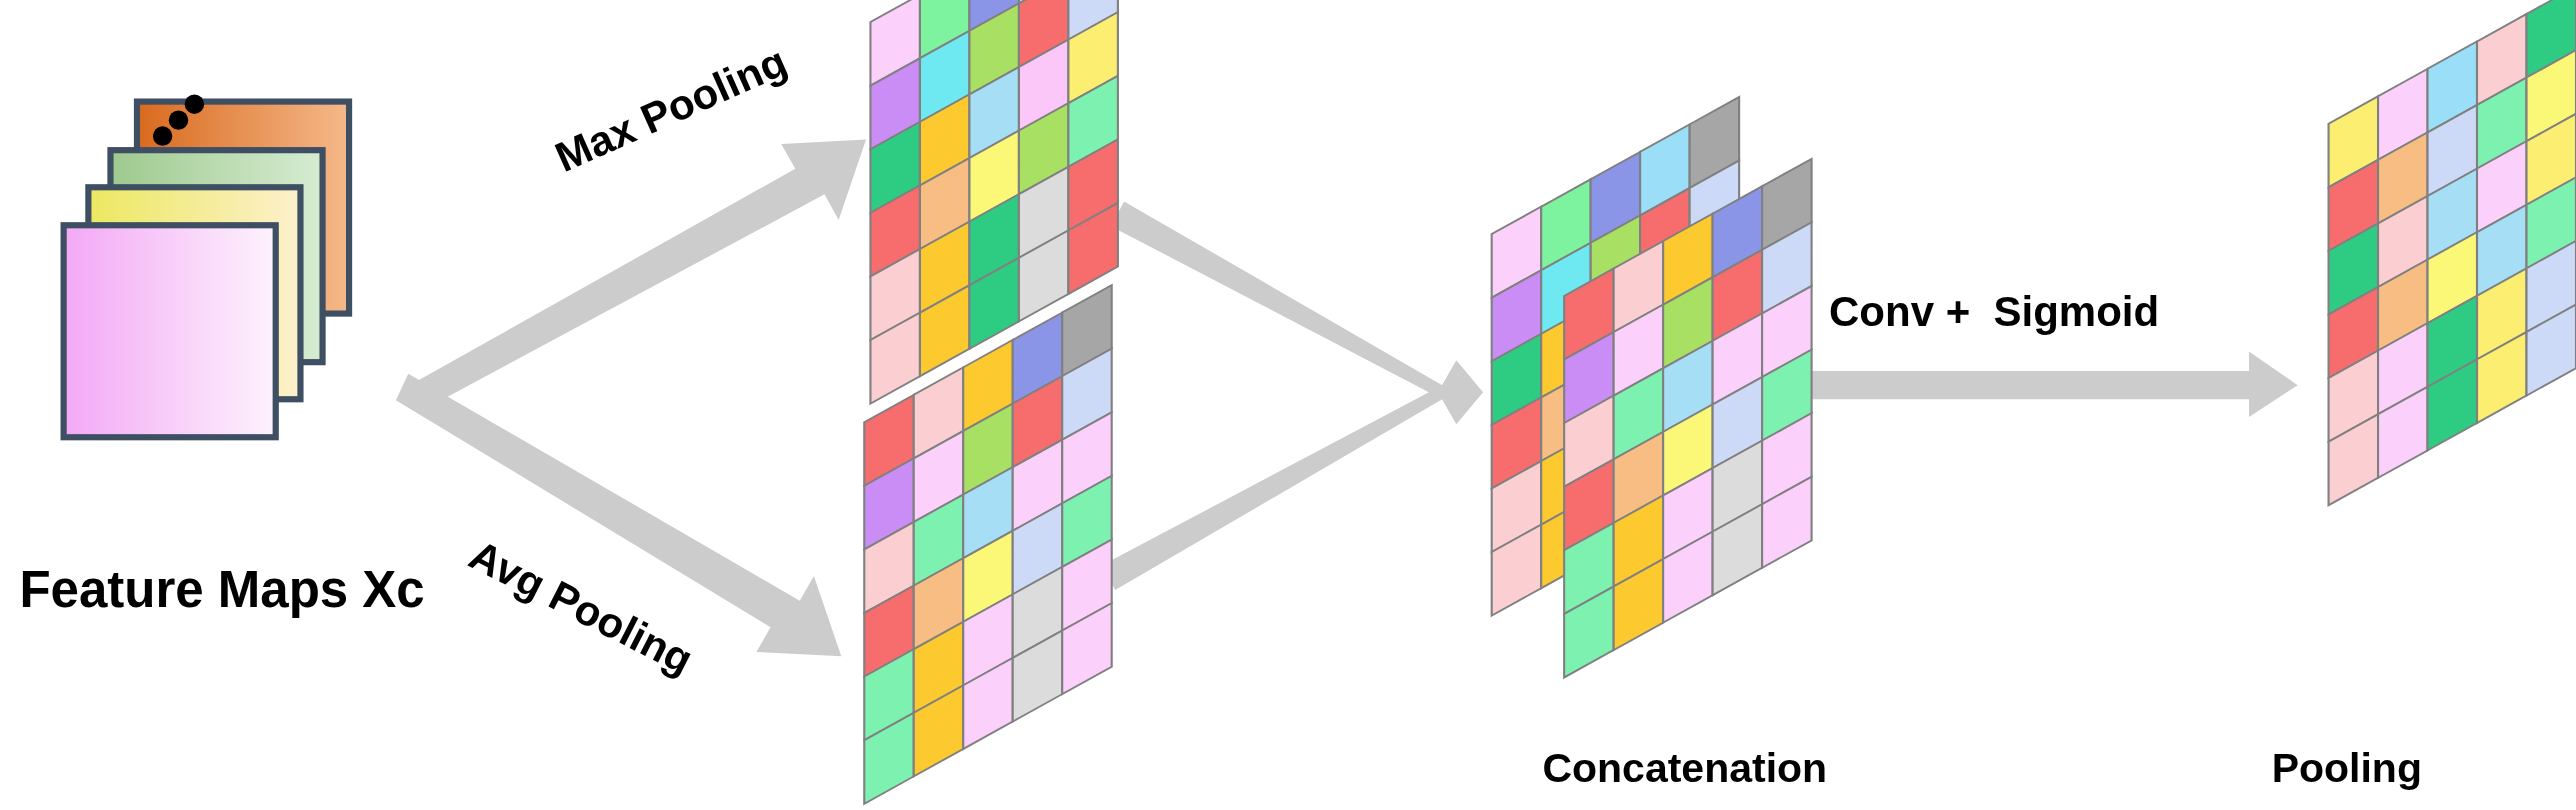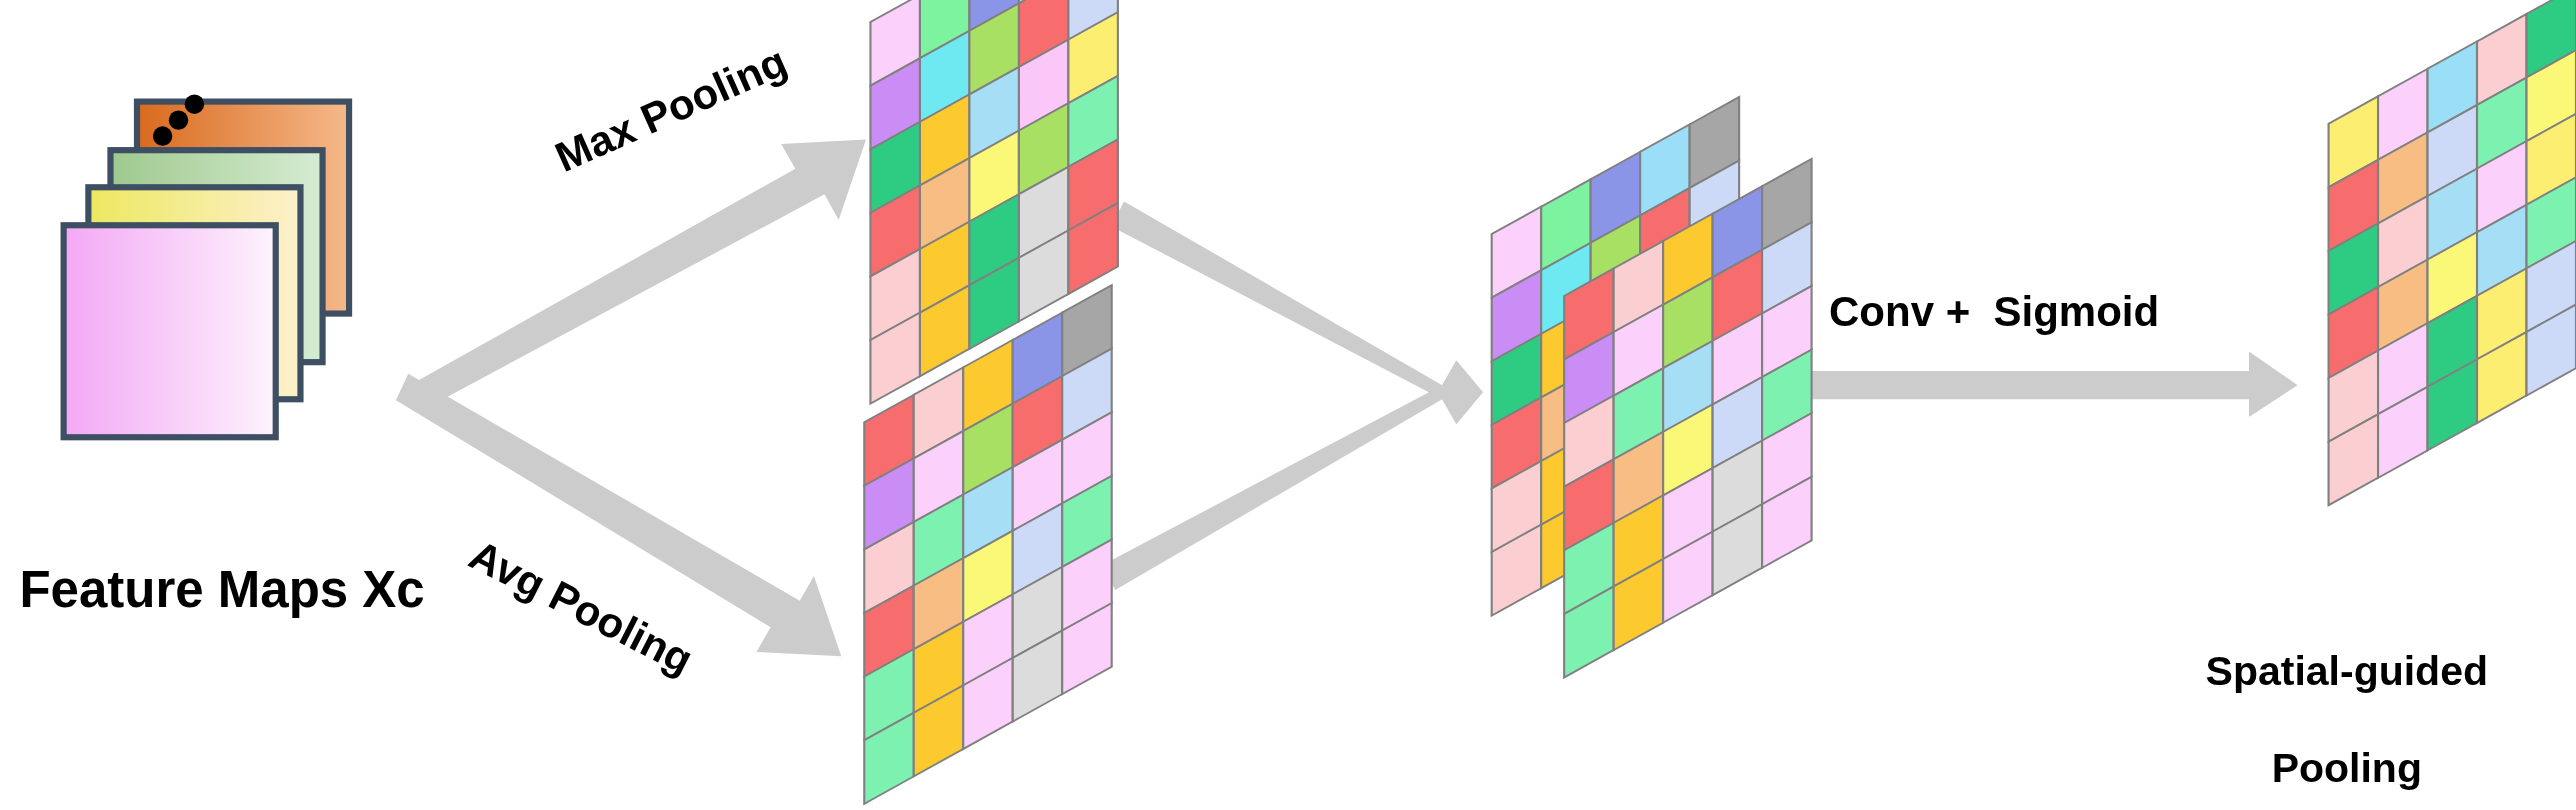--- a/index.html
+++ b/index.html
@@ -230,21 +230,22 @@
   <div class="lbl" style="left:19.4px;top:560px;font-size:51px;">Feature Maps Xc</div>
 
   <div class="lbl rot-max" style="left:548px;top:137px;font-size:42px;">Max Pooling</div>
 
   <div class="lbl rot-avg" style="left:484px;top:530px;font-size:42px;">Avg Pooling</div>
 
   <div class="lbl" style="left:1829px;top:287px;font-size:42px;">Conv +  Sigmoid</div>
 
   <div class="lbl center" style="left:1432px;top:599px;width:460px;font-size:41px;">
     <br>
+    <span>Concatenation</span>
   </div>
 
   <div class="lbl center" style="left:2103px;top:599px;width:442px;font-size:41px;">
-    <span>Spatial-guided</span><br>
+    <br>
     <span>Pooling</span>
   </div>
 
 </div>
 
 
 </body></html>

